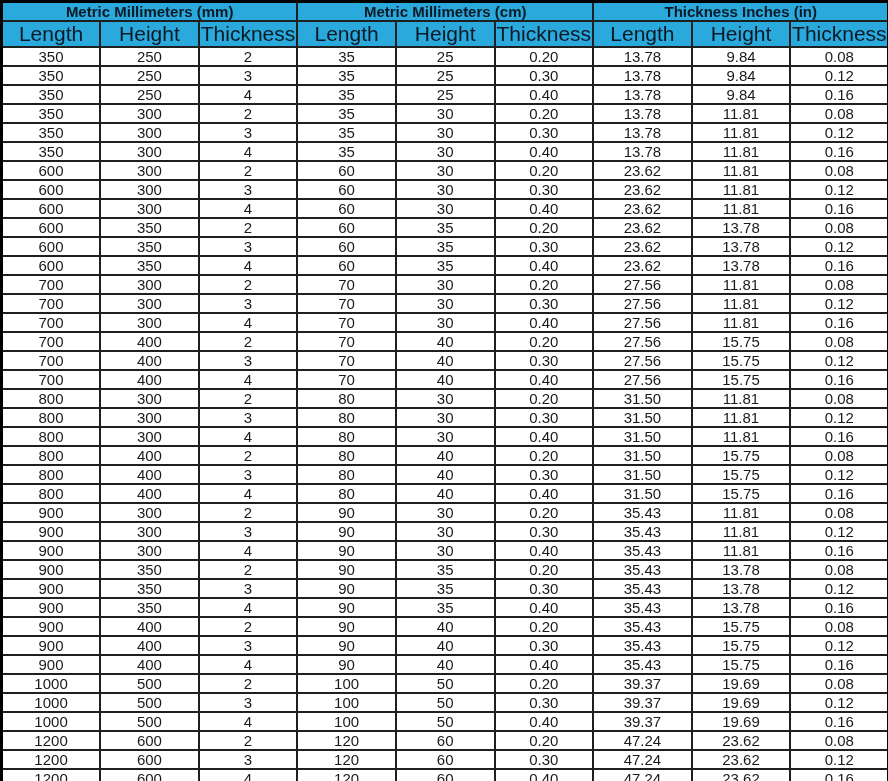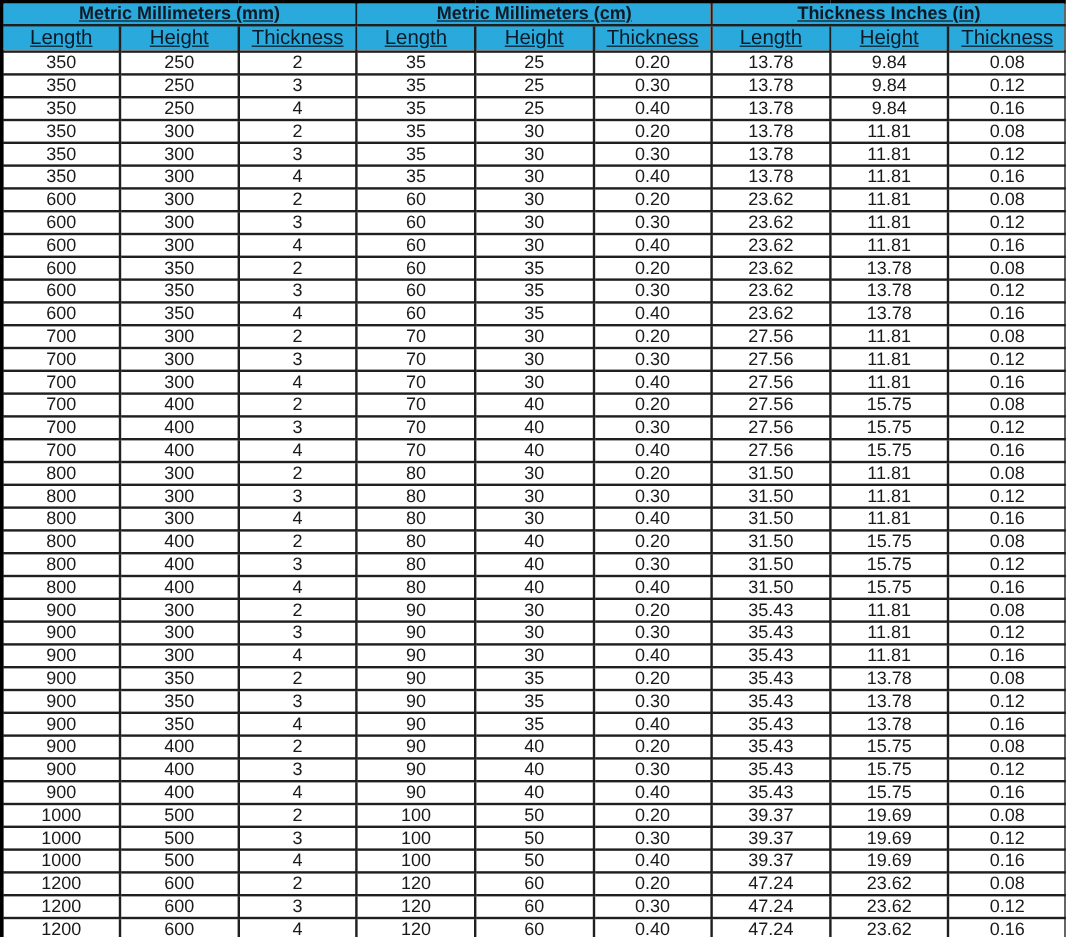--- a/index.html
+++ b/index.html
@@ -23,29 +23,28 @@
     border: 2px solid #1f1f1f;
     text-align: center;
     vertical-align: middle;
     padding: 0;
     overflow: hidden;
     white-space: nowrap;
   }
   thead th {
     background: var(--header-bg, #2AA9DC);
     color: var(--header-text, #0d1a26);
-    text-decoration: underline;
   }
   tr.group-row th {
     font-size: 15px;
     font-weight: bold;
     height: 17px;
   }
   tr.sub-row th {
-    font-size: 17px;
+    font-size: 21px;
     font-weight: normal;
     height: 17px;
   }
   tbody td {
     background: #ffffff;
     color: #1a1a1a;
     font-size: 15px;
     font-weight: normal;
     height: 14px;
   }

